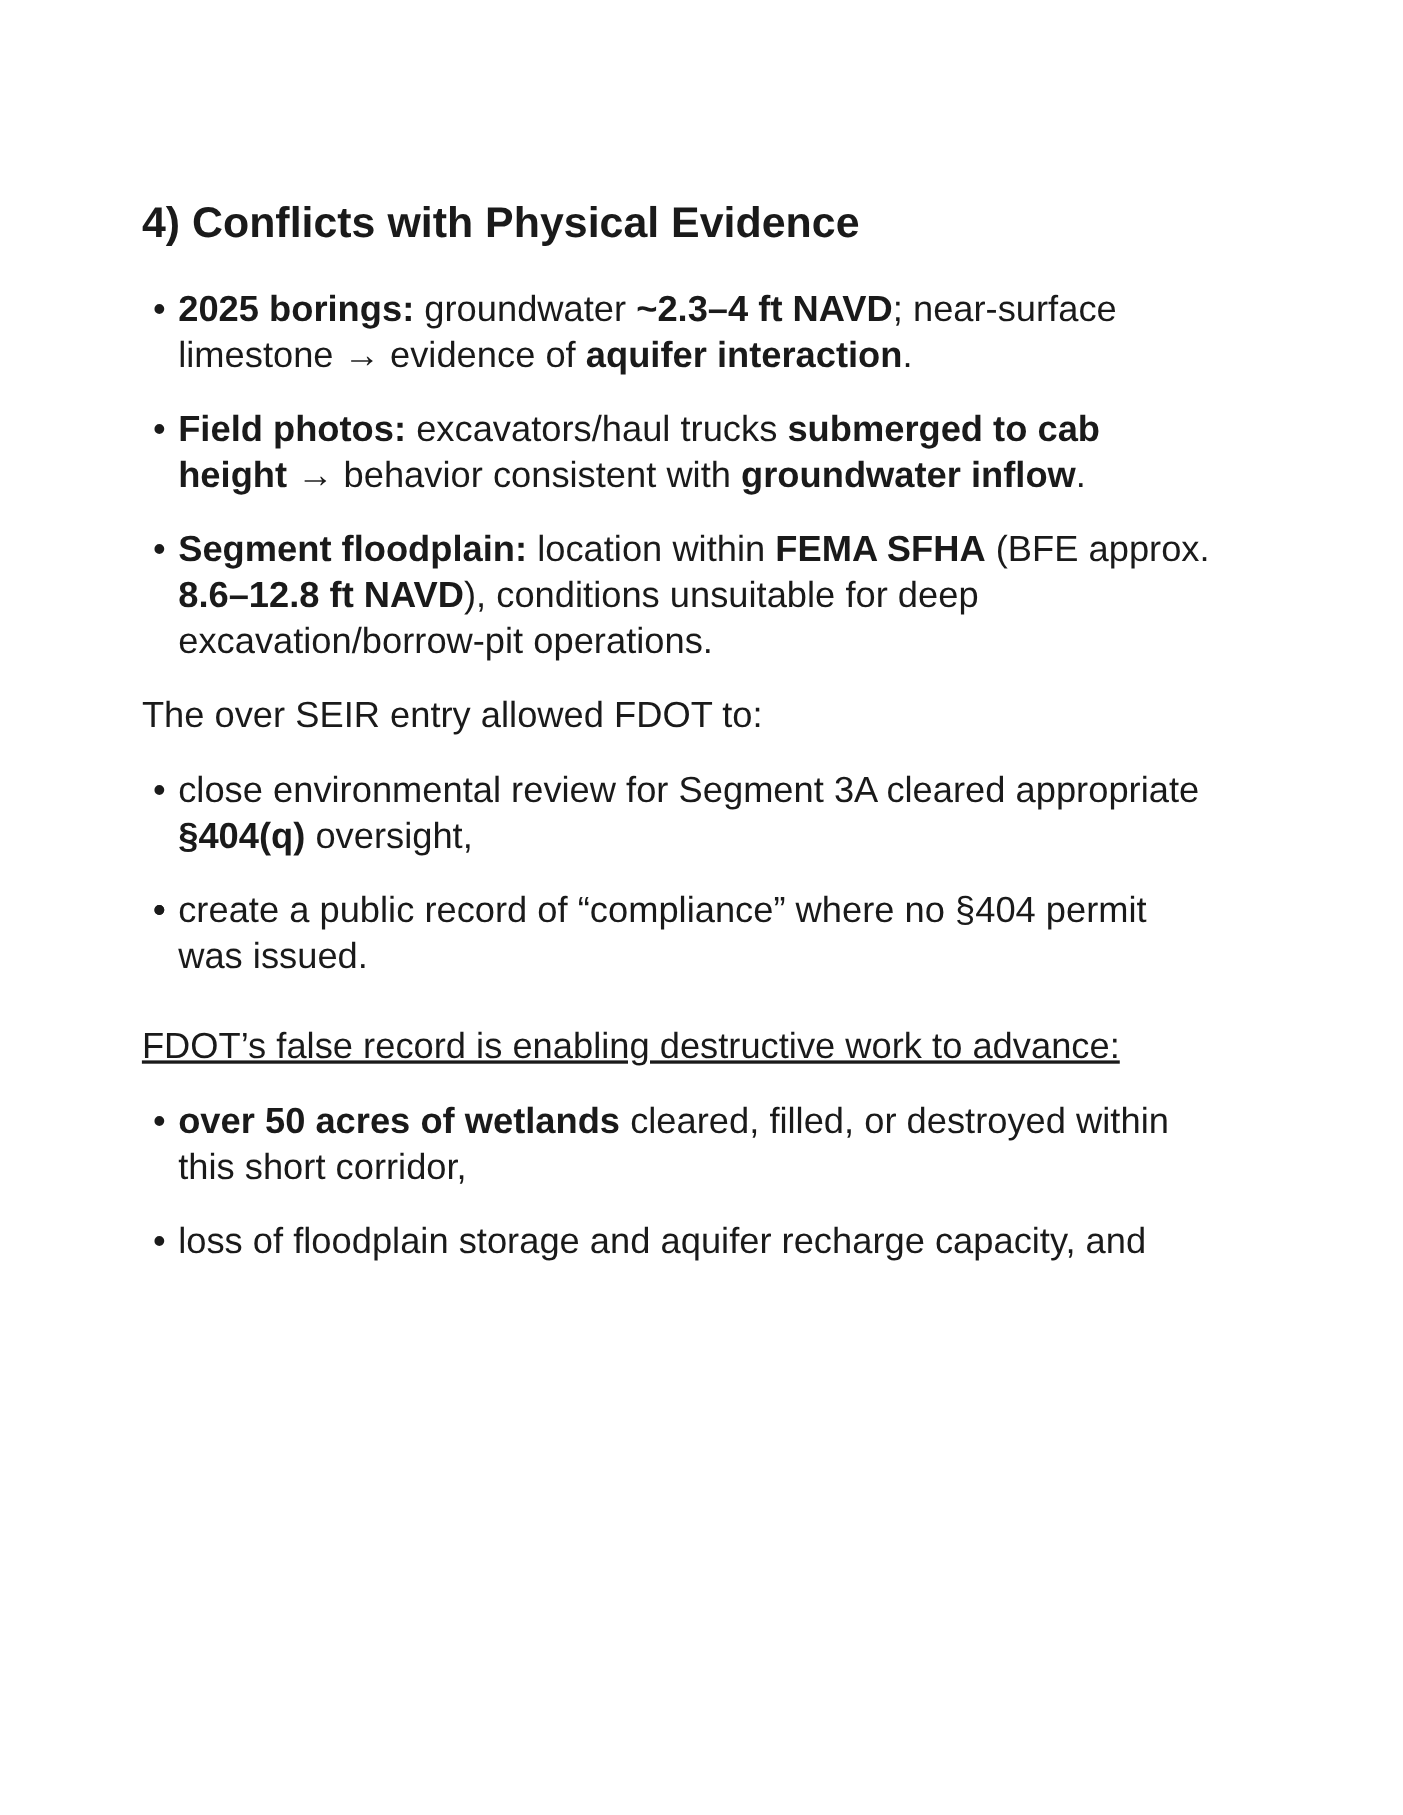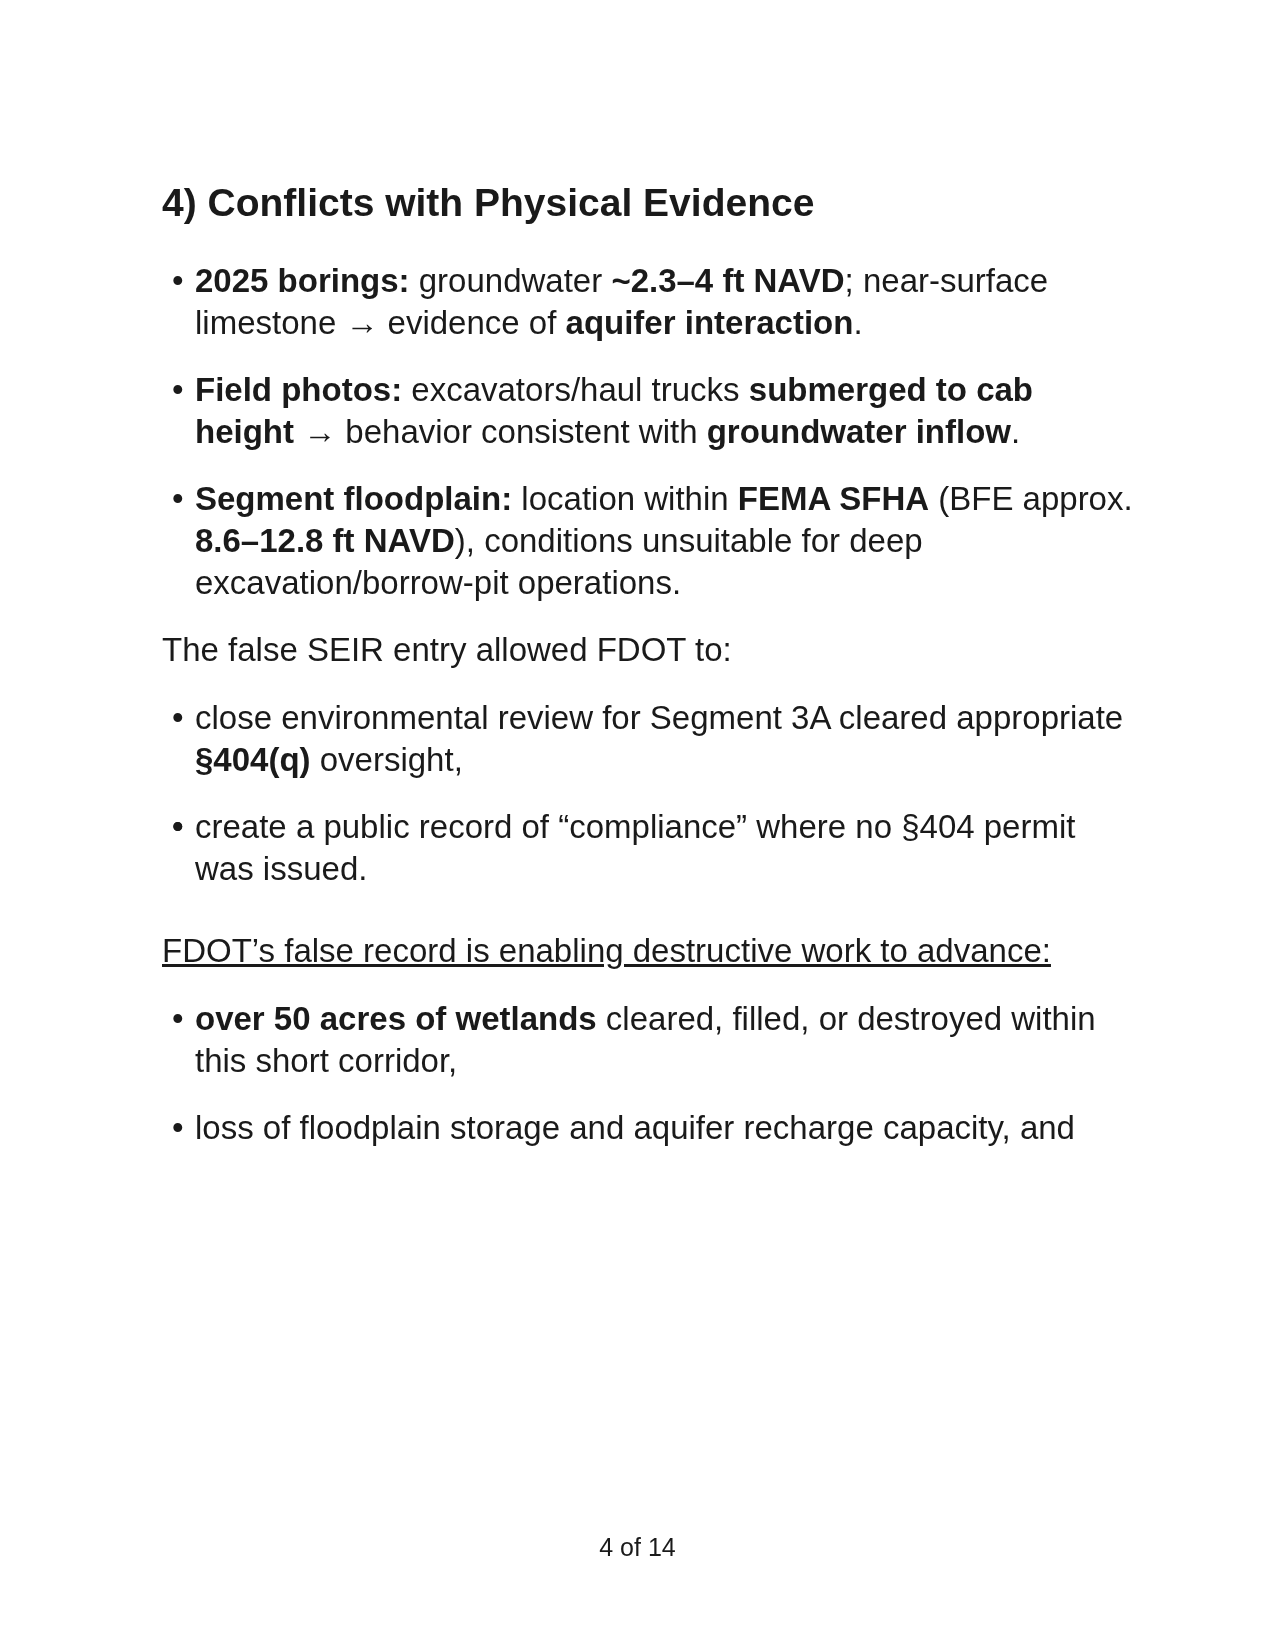--- a/index.html
+++ b/index.html
@@ -12,21 +12,21 @@
     width: 1275px;
     height: 1650px;
     background: #ffffff;
     overflow: hidden;
     font-family: "Liberation Sans", "DejaVu Sans", sans-serif;
     color: #1a1a1a;
     -webkit-font-smoothing: antialiased;
   }
   .content {
     position: absolute;
-    left: 162px;
+    left: 129px;
     top: 180px;
     width: 971px;
   }
   .section-heading {
     margin: 0;
     font-size: 39px;
     line-height: 46px;
     font-weight: 700;
     letter-spacing: 0;
   }
@@ -88,21 +88,21 @@
         <span class="marker">•</span>
         <span><span class="b">Field photos:</span><span> excavators/haul trucks </span><span class="b">submerged to cab height</span><span> → behavior consistent with </span><span class="b">groundwater inflow</span><span>.</span></span>
       </li>
       <li>
         <span class="marker">•</span>
         <span><span class="b">Segment floodplain:</span><span> location within </span><span class="b">FEMA SFHA</span><span> (BFE approx. </span><span class="b">8.6–12.8 ft NAVD</span><span>), conditions unsuitable for deep excavation/borrow-pit operations.</span></span>
       </li>
     </ul>
 
 
-    <p class="para" id="para-seir">The false SEIR entry allowed FDOT to:</p>
+    <p class="para" id="para-seir">The over SEIR entry allowed FDOT to:</p>
 
     <ul class="blist">
       <li>
         <span class="marker">•</span>
         <span><span>close environmental review for Segment 3A cleared appropriate </span><span class="b">§404(q)</span><span> oversight,</span></span>
       </li>
       <li>
         <span class="marker">•</span>
       </li>
       <li>
@@ -119,16 +119,13 @@
         <span><span class="b">over 50 acres of wetlands</span><span> cleared, filled, or destroyed within this short corridor,</span></span>
       </li>
       <li>
         <span class="marker">•</span>
         <span><span>loss of floodplain storage and aquifer recharge capacity, and</span></span>
       </li>
     </ul>
 
   </div>
 
-  <div class="footer">
-    <span>4 of 14</span>
-  </div>
 </div>
 
 </body></html>

